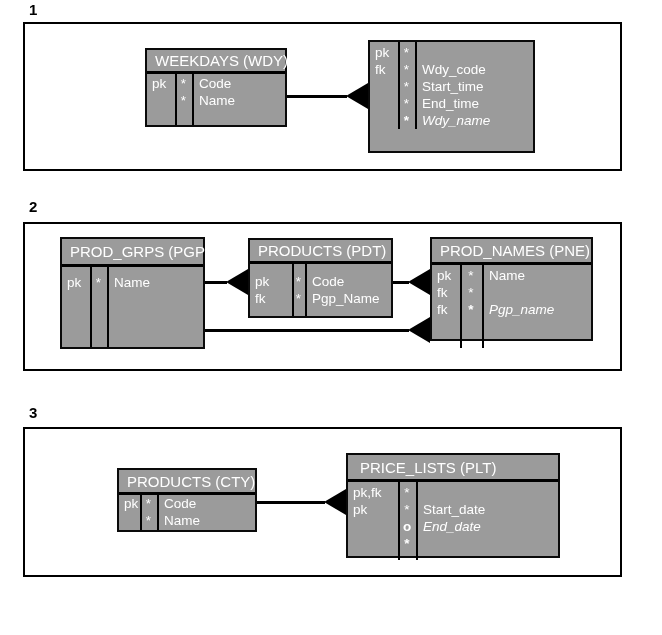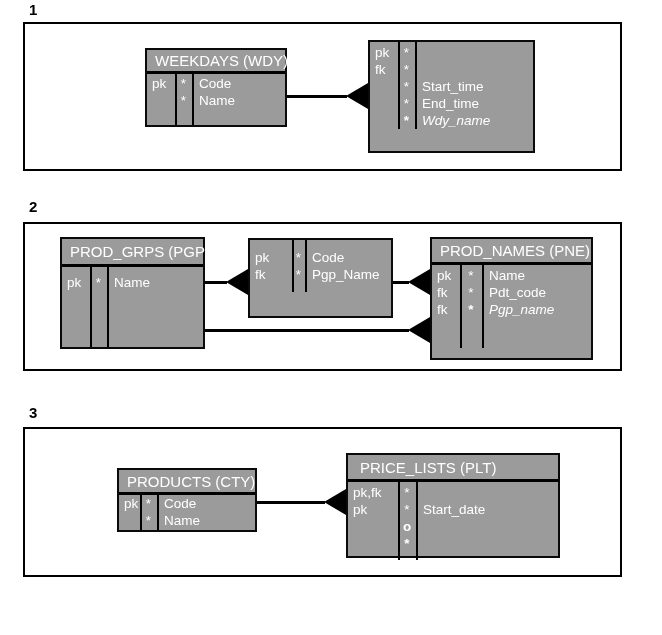--- a/index.html
+++ b/index.html
@@ -64,20 +64,21 @@
     <div class="bdy" style="height:87px">
       <i class="vd" style="left:28px"></i>
       <i class="vd" style="left:45px"></i>
       <div class="row" style="top:3px">
         <span class="ck">pk</span>
         <span class="cm">*</span>
       </div>
       <div class="row" style="top:20px">
         <span class="ck">fk</span>
         <span class="cm">*</span>
+        <span class="cn">Wdy_code</span>
       </div>
       <div class="row" style="top:37px">
         <span class="ck"></span>
         <span class="cm">*</span>
         <span class="cn">Start_time</span>
       </div>
       <div class="row" style="top:54px">
         <span class="ck"></span>
         <span class="cm">*</span>
         <span class="cn">End_time</span>
@@ -109,50 +110,50 @@
       <i class="vd" style="left:45px"></i>
       <div class="row" style="top:8px">
         <span class="ck">pk</span>
         <span class="cm">*</span>
         <span class="cn">Name</span>
       </div>
     </div>
   </div>
 
   <div class="ent e-pdt" style="left:248px;top:238px;width:145px;height:80px">
+    <div class="hdr" style="height:21px">PRODUCTS (PDT)</div>
     <div class="bdy" style="height:52px">
       <i class="vd" style="left:42px"></i>
       <i class="vd" style="left:55px"></i>
       <div class="row" style="top:10px">
         <span class="ck">pk</span>
         <span class="cm">*</span>
         <span class="cn">Code</span>
       </div>
       <div class="row" style="top:27px">
         <span class="ck">fk</span>
         <span class="cm">*</span>
         <span class="cn">Pgp_Name</span>
       </div>
     </div>
   </div>
 
-  <div class="ent e-pne" style="left:430px;top:237px;width:163px;height:123px">
+  <div class="ent e-pne" style="left:430px;top:237px;width:163px;height:104px">
     <div class="hdr" style="height:23px">PROD_NAMES (PNE)</div>
     <div class="bdy" style="height:83px">
       <i class="vd" style="left:28px"></i>
       <i class="vd" style="left:50px"></i>
       <div class="row" style="top:3px">
         <span class="ck">pk</span>
         <span class="cm">*</span>
         <span class="cn">Name</span>
       </div>
       <div class="row" style="top:20px">
         <span class="ck">fk</span>
         <span class="cm">*</span>
-        <span class="cn">Pdt_code</span>
       </div>
       <div class="row em" style="top:37px">
         <span class="ck">fk</span>
         <span class="cm">*</span>
         <span class="cn">Pgp_name</span>
       </div>
     </div>
   </div>
 
   <div class="secnum" style="left:29px;top:404px">3</div>
@@ -189,20 +190,21 @@
         <span class="cm">*</span>
       </div>
       <div class="row" style="top:20px">
         <span class="ck">pk</span>
         <span class="cm">*</span>
         <span class="cn">Start_date</span>
       </div>
       <div class="row em" style="top:37px">
         <span class="ck"></span>
         <span class="cm">o</span>
+        <span class="cn">End_date</span>
       </div>
       <div class="row em" style="top:54px">
         <span class="ck"></span>
         <span class="cm">*</span>
       </div>
     </div>
   </div>
 
 </div>
 

